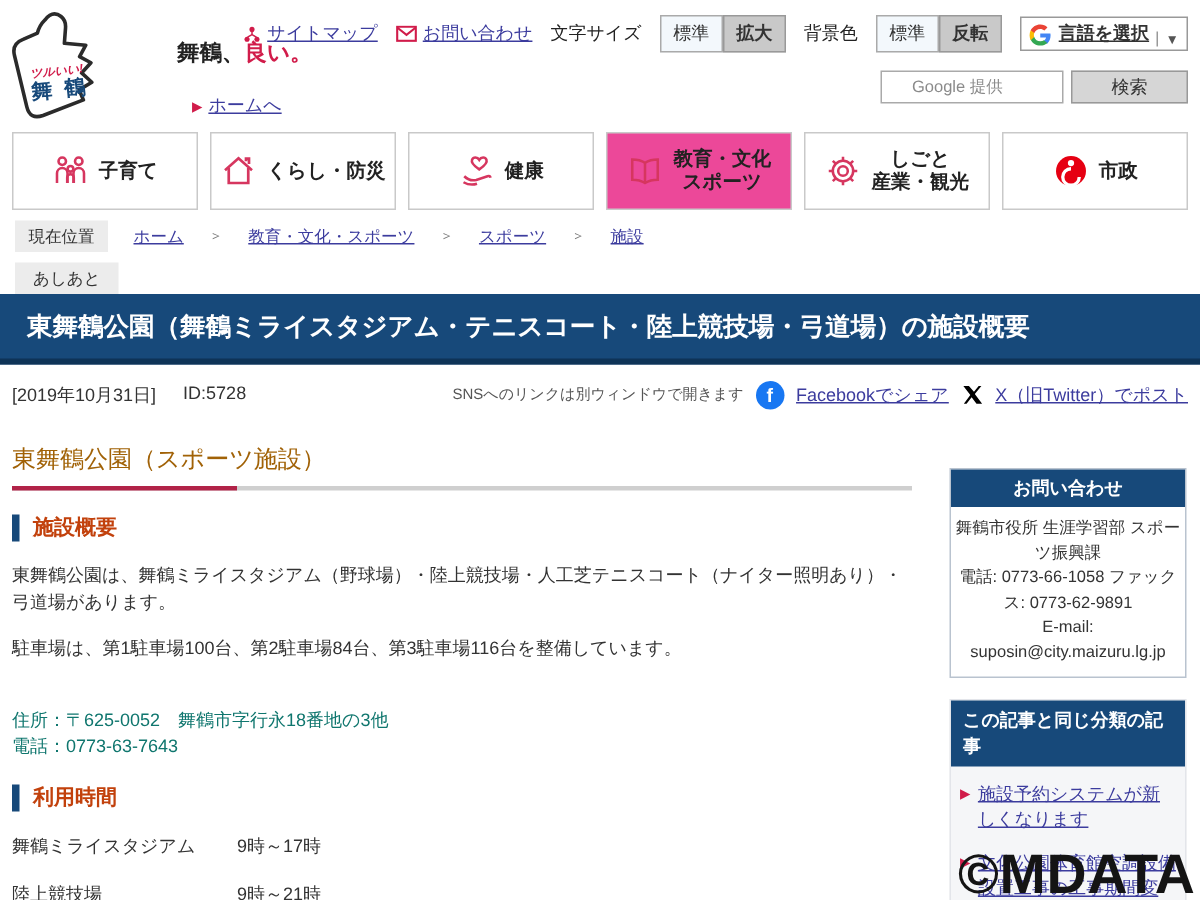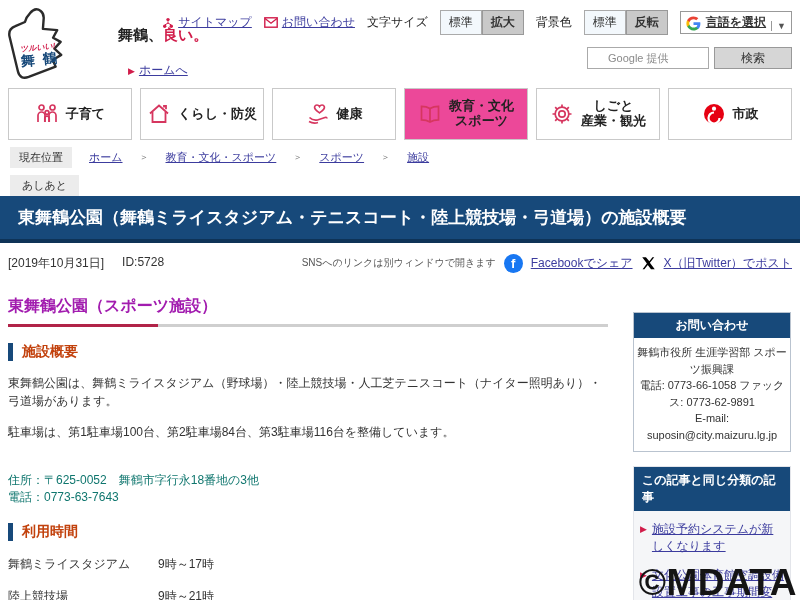--- a/index.html
+++ b/index.html
@@ -55,21 +55,21 @@
   .meta-left { display:flex; gap:18px; font-size:12px; color:#333; }
   .meta-right { display:flex; align-items:center; gap:8px; }
   .sns-note { font-size:10px; color:#555; }
   .fb-circle { width:19px; height:19px; border-radius:50%; background:#1877f2; color:#fff;
     font-size:13px; font-weight:bold; display:flex; align-items:center; justify-content:center; }
   .meta-right .link { font-size:12px; }
   .x-glyph { display:flex; }
 
   
   .main { position:absolute; top:296px; left:8px; width:600px; }
-  .h2 { font-size:16px; font-weight:bold; color:#a21caf; }
+  .h2 { font-size:16px; font-weight:normal; color:#a16207; }
   .h2-underline { margin-top:7px; height:3px; background:#cfcfcf; position:relative; }
   .h2-underline::before { content:""; position:absolute; left:0; top:0; height:3px; width:150px; background:#b12348; }
   .h3 { margin-top:16px; border-left:5px solid #17497a; padding-left:9px; font-size:14px; font-weight:bold; color:#c2410c; }
   .para { margin-top:13px; font-size:12px; color:#333; line-height:1.5; }
   .addr { margin-top:31px; font-size:12px; color:#0f766e; line-height:1.45; }
   .hours { margin-top:15px; }
   .hours-row { display:flex; font-size:12px; color:#333; margin-bottom:15px; }
   .hours-fac { width:150px; }
 
   

